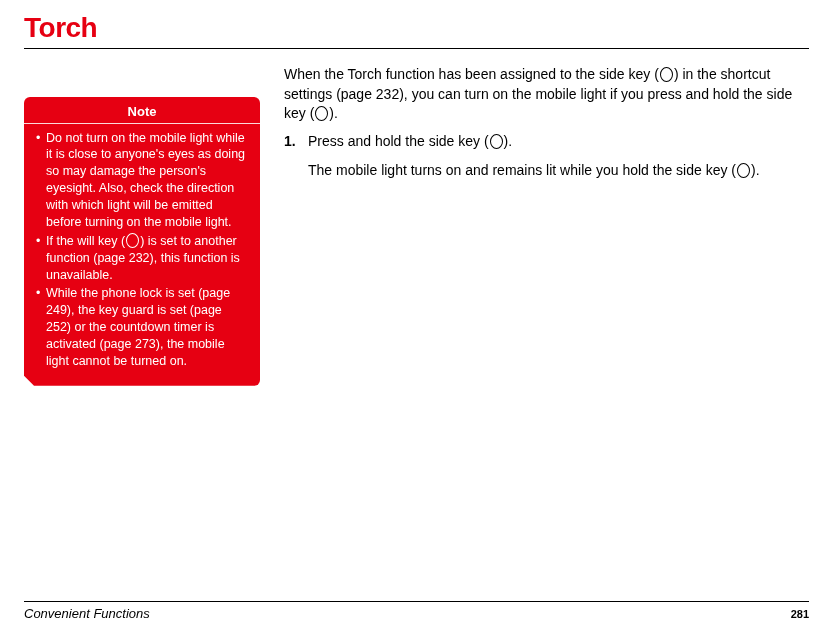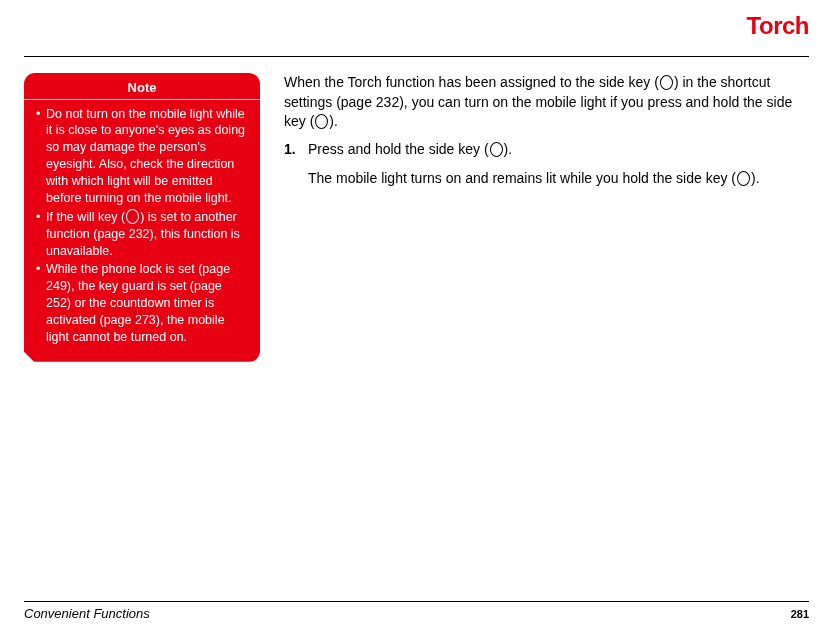--- a/index.html
+++ b/index.html
@@ -8,48 +8,48 @@
       width: 833px;
       height: 635px;
       background: #fff;
       position: relative;
       font-stretch: condensed;
     }
     .page {
       padding: 12px 24px 0 24px;
     }
     .page-title {
-      text-align: right;
-      font-size: 24px;
+      font-size: 28px;
       font-weight: bold;
       color: #e60012;
-      margin-bottom: 16px;
+      margin-bottom: 4px;
       letter-spacing: -0.5px;
     }
     .rule {
       border: none;
       border-top: 1px solid #000;
       margin-bottom: 16px;
     }
     .columns {
       display: flex;
       gap: 24px;
       align-items: flex-start;
     }
     .note-box {
       background: #e60012;
       color: #fff;
       width: 236px;
-      border-radius: 11px;
+      border-radius: 6px;
       flex-shrink: 0;
       font-size: 12.5px;
       line-height: 1.35;
       font-stretch: condensed;
       position: relative;
       clip-path: polygon(0 0, 100% 0, 100% 100%, 10px 100%, 0 calc(100% - 10px));
+      margin-top: 32px;
     }
     .note-header {
       text-align: center;
       font-weight: bold;
       padding: 6px 0 2px;
       font-size: 13px;
     }
     .note-divider {
       border: none;
       border-top: 1px solid rgba(255,255,255,0.85);

